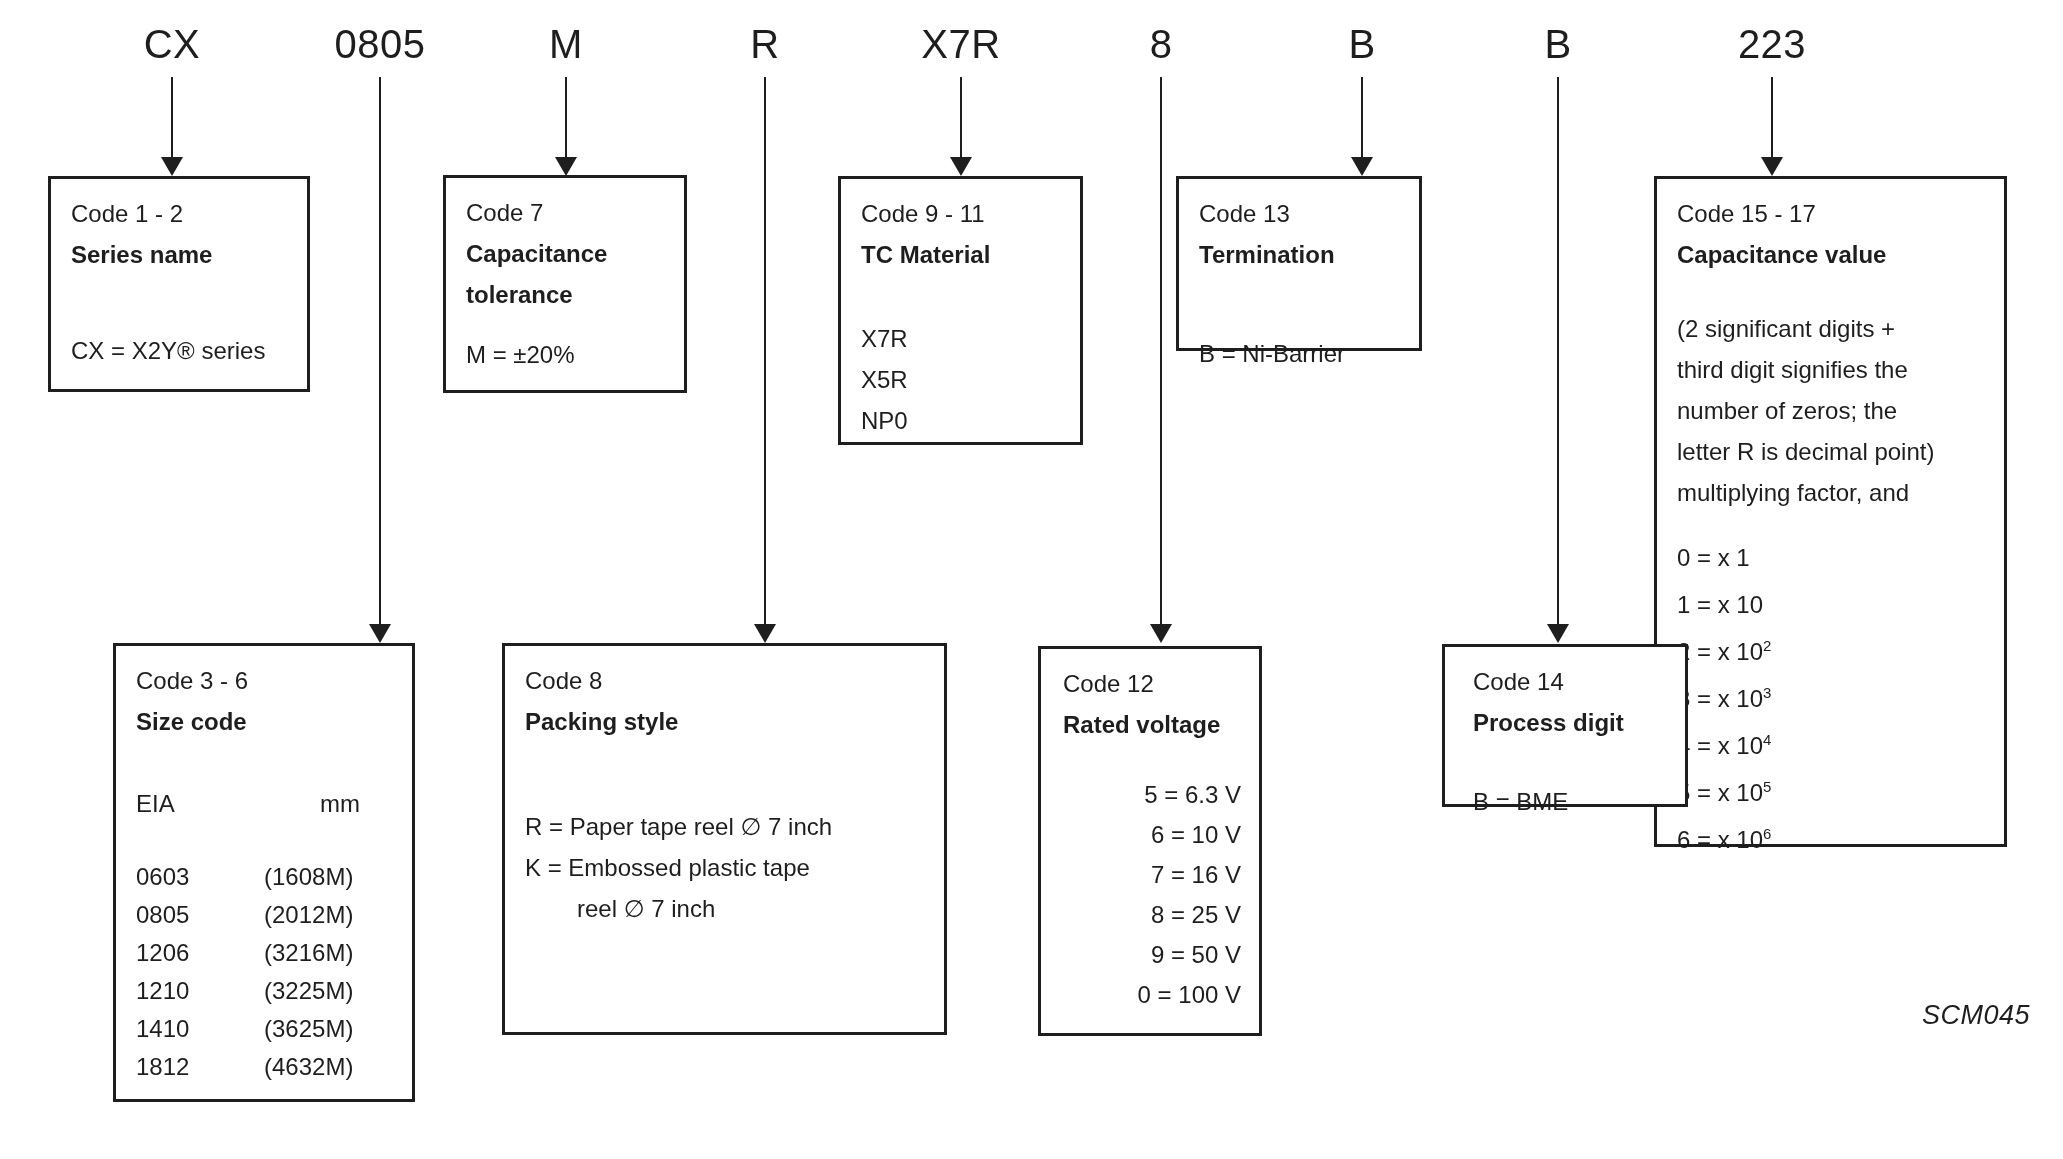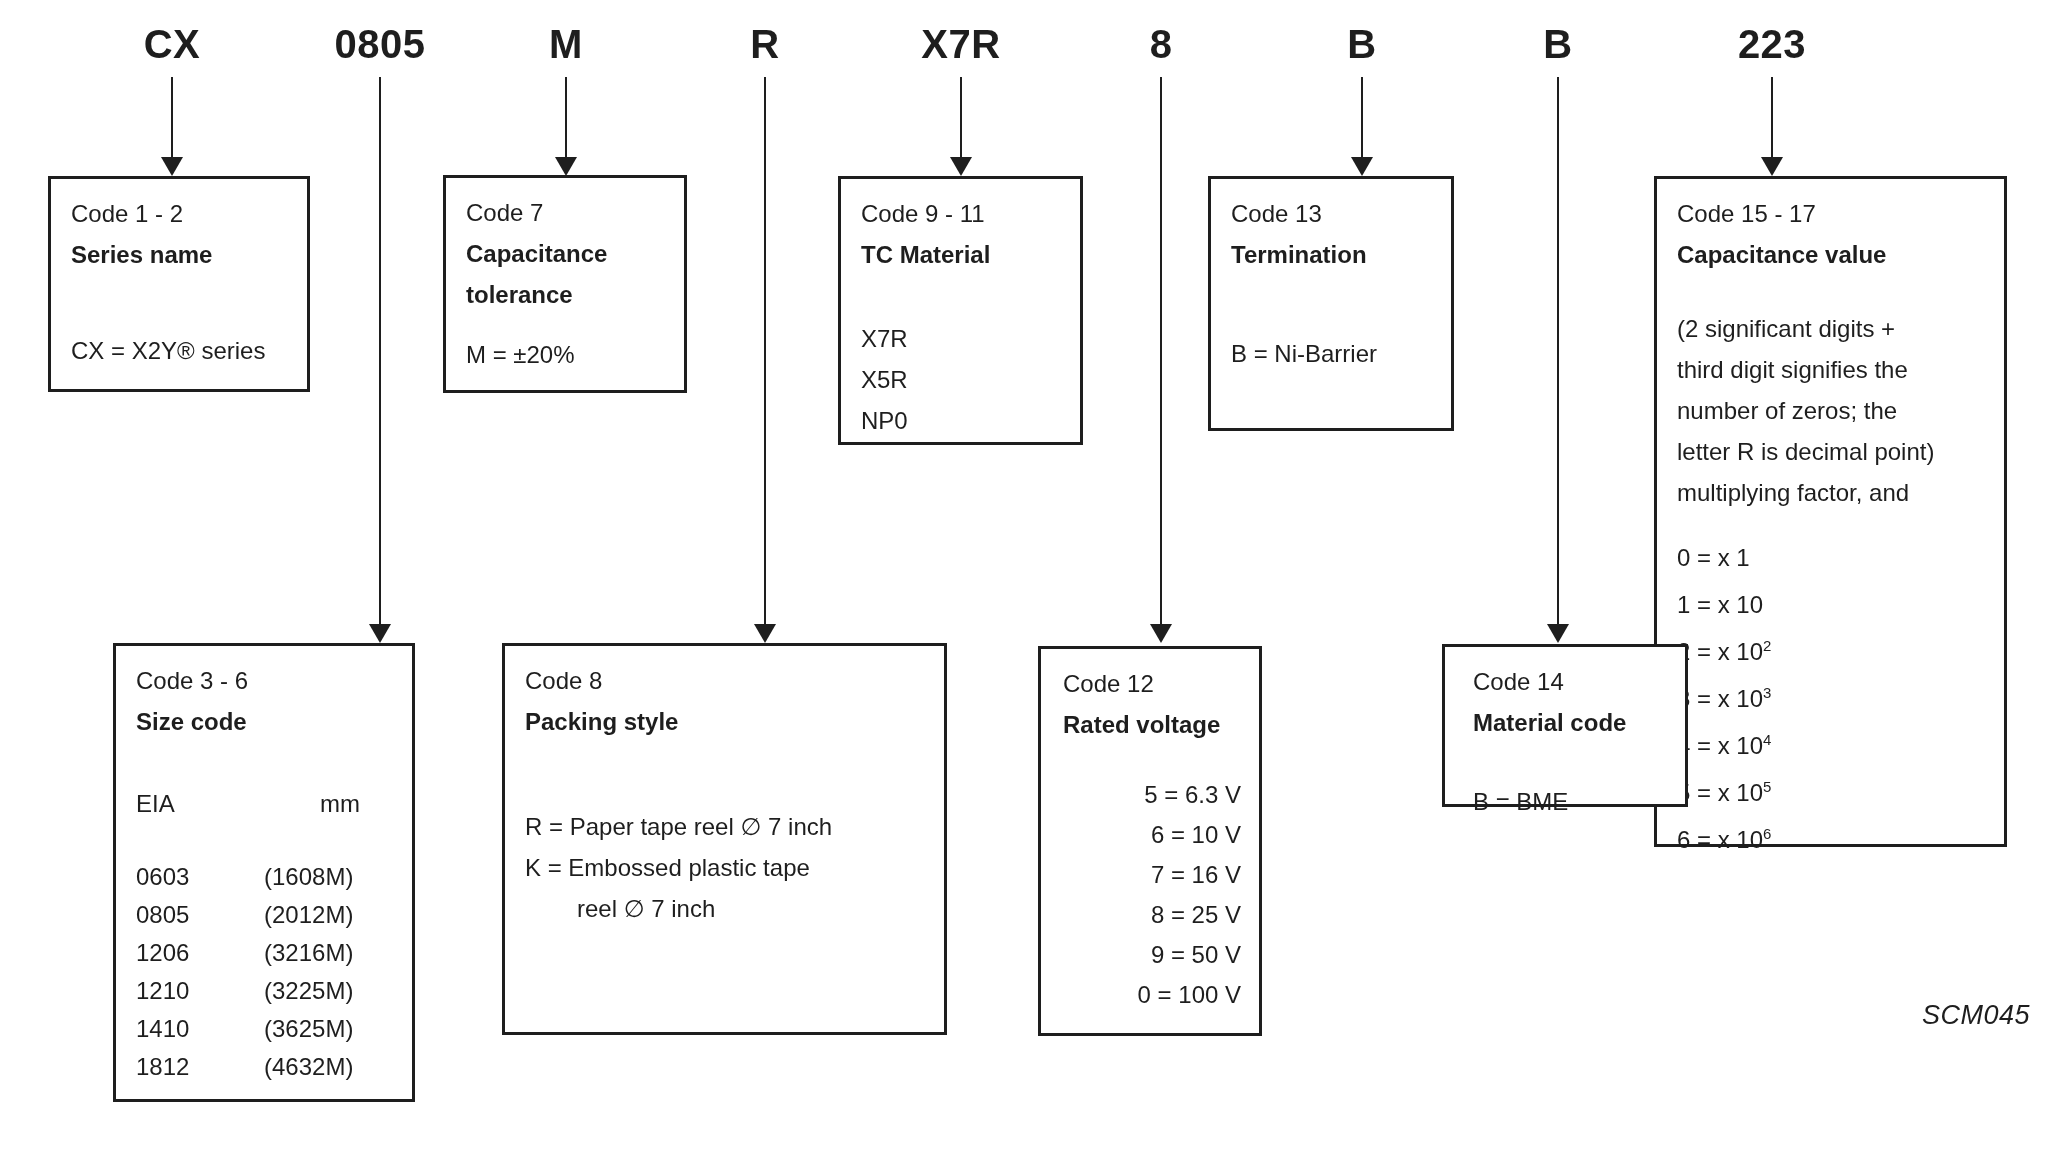--- a/index.html
+++ b/index.html
@@ -8,21 +8,21 @@
     width:2063px;height:1159px;
     background:#ffffff;
     font-family:"Liberation Sans","DejaVu Sans",sans-serif;
     color:#1e1e1e;
     overflow:hidden;
   }
   
   .seg-label{
     position:absolute;top:24px;
     transform:translateX(-50%);
-    font-size:40px;font-weight:700;line-height:40px;
+    font-size:40px;font-weight:400;line-height:40px;
     letter-spacing:0.5px;
     white-space:nowrap;
   }
   
   .arrow{
     position:absolute;top:77px;width:2px;
     background:#1e1e1e;
     transform:translateX(-1px);
   }
   .arrow::after{
@@ -109,21 +109,21 @@
 
   <div class="box" style="left:838px;top:176px;width:245px;height:269px">
     <div class="line">Code 9 - 11</div>
     <div class="line title">TC Material</div>
     <div class="spacer" style="height:43px"></div>
     <div class="line">X7R</div>
     <div class="line">X5R</div>
     <div class="line">NP0</div>
   </div>
 
-  <div class="box" style="left:1208px;top:176px;width:246px;height:255px">
+  <div class="box" style="left:1176px;top:176px;width:246px;height:175px">
     <div class="line">Code 13</div>
     <div class="line title">Termination</div>
     <div class="spacer" style="height:58px"></div>
     <div class="line">B = Ni-Barrier</div>
   </div>
 
   <div class="box" style="left:1654px;top:176px;width:353px;height:671px">
     <div class="line">Code 15 - 17</div>
     <div class="line title">Capacitance value</div>
     <div class="spacer" style="height:33px"></div>
@@ -193,20 +193,20 @@
     <div class="vrow">5 = 6.3 V</div>
     <div class="vrow">6 = 10 V</div>
     <div class="vrow">7 = 16 V</div>
     <div class="vrow">8 = 25 V</div>
     <div class="vrow">9 = 50 V</div>
     <div class="vrow">0 = 100 V</div>
   </div>
 
   <div class="box process" style="left:1442px;top:644px;width:246px;height:163px">
     <div class="line">Code 14</div>
-    <div class="line title">Material code</div>
+    <div class="line title">Process digit</div>
     <div class="spacer" style="height:38px"></div>
     <div class="line">B = BME</div>
   </div>
 
   <div class="fig-code">SCM045</div>
 
 </div>
 
 </body></html>

